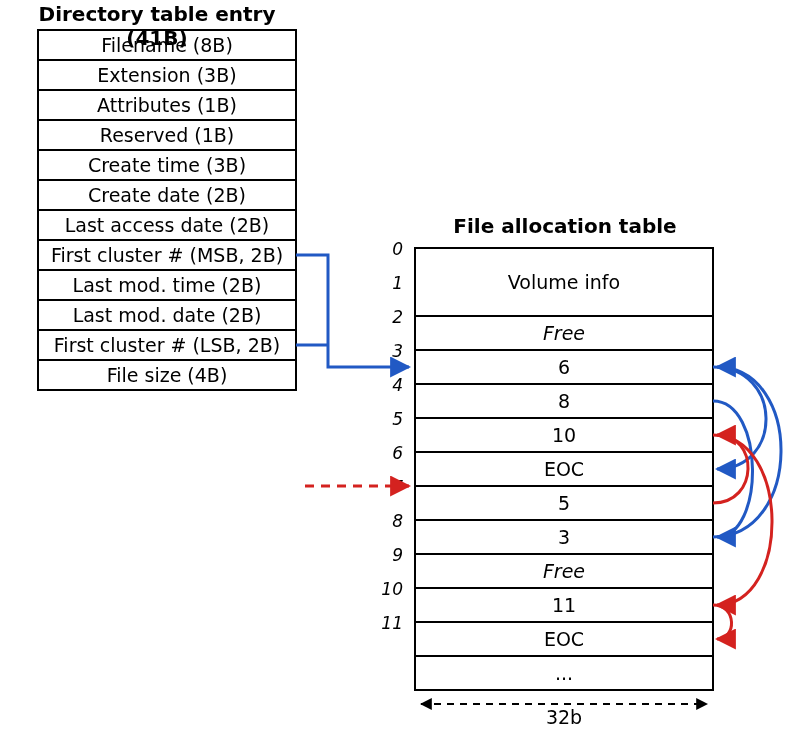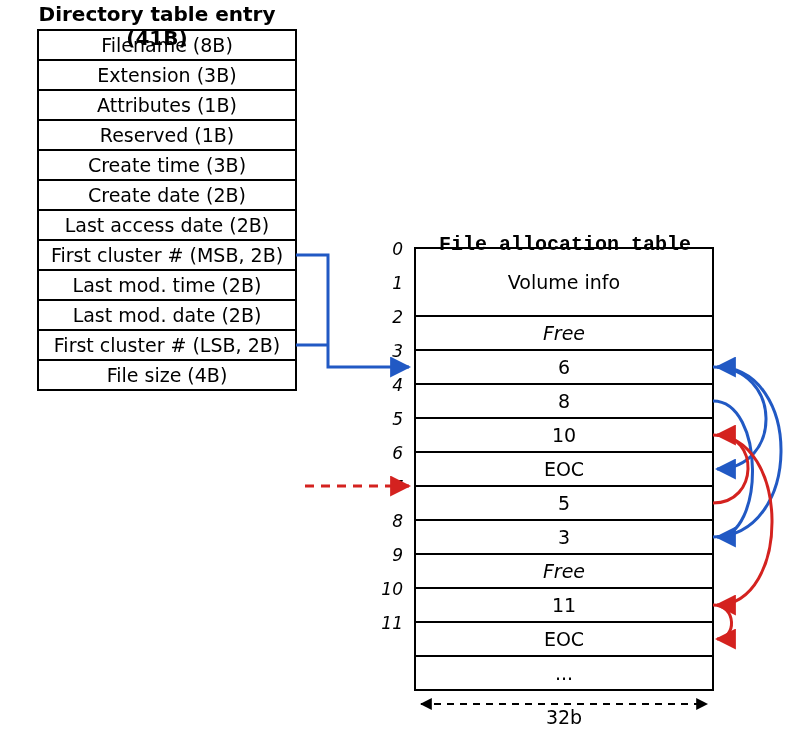--- a/index.html
+++ b/index.html
@@ -38,21 +38,21 @@
     font-size: 19px;
     text-anchor: middle;
     dominant-baseline: hanging;
   }
 </style>
 </head>
 <body>
 <div class="stage">
 
 <div class="title" style="left:12px; top:2px; width:290px;">Directory table entry (41B)</div>
-<div class="title" style="left:415px; top:233px; width:300px;font-family:Liberation Mono, monospace;">File allocation table</div>
+<div class="title" style="left:415px; top:214px; width:300px;">File allocation table</div>
 
 <svg width="800" height="734">
   <defs>
     <marker id="arrBlue" viewBox="0 0 10 10" refX="9" refY="5" markerWidth="7" markerHeight="7" orient="auto-start-reverse">
       <path d="M0,0 L10,5 L0,10 Z" fill="#2159c4"></path>
     </marker>
     <marker id="arrRed" viewBox="0 0 10 10" refX="9" refY="5" markerWidth="7" markerHeight="7" orient="auto-start-reverse">
       <path d="M0,0 L10,5 L0,10 Z" fill="#d4221f"></path>
     </marker>
     <marker id="arrBlack" viewBox="0 0 10 10" refX="9" refY="5" markerWidth="6" markerHeight="6" orient="auto-start-reverse">

